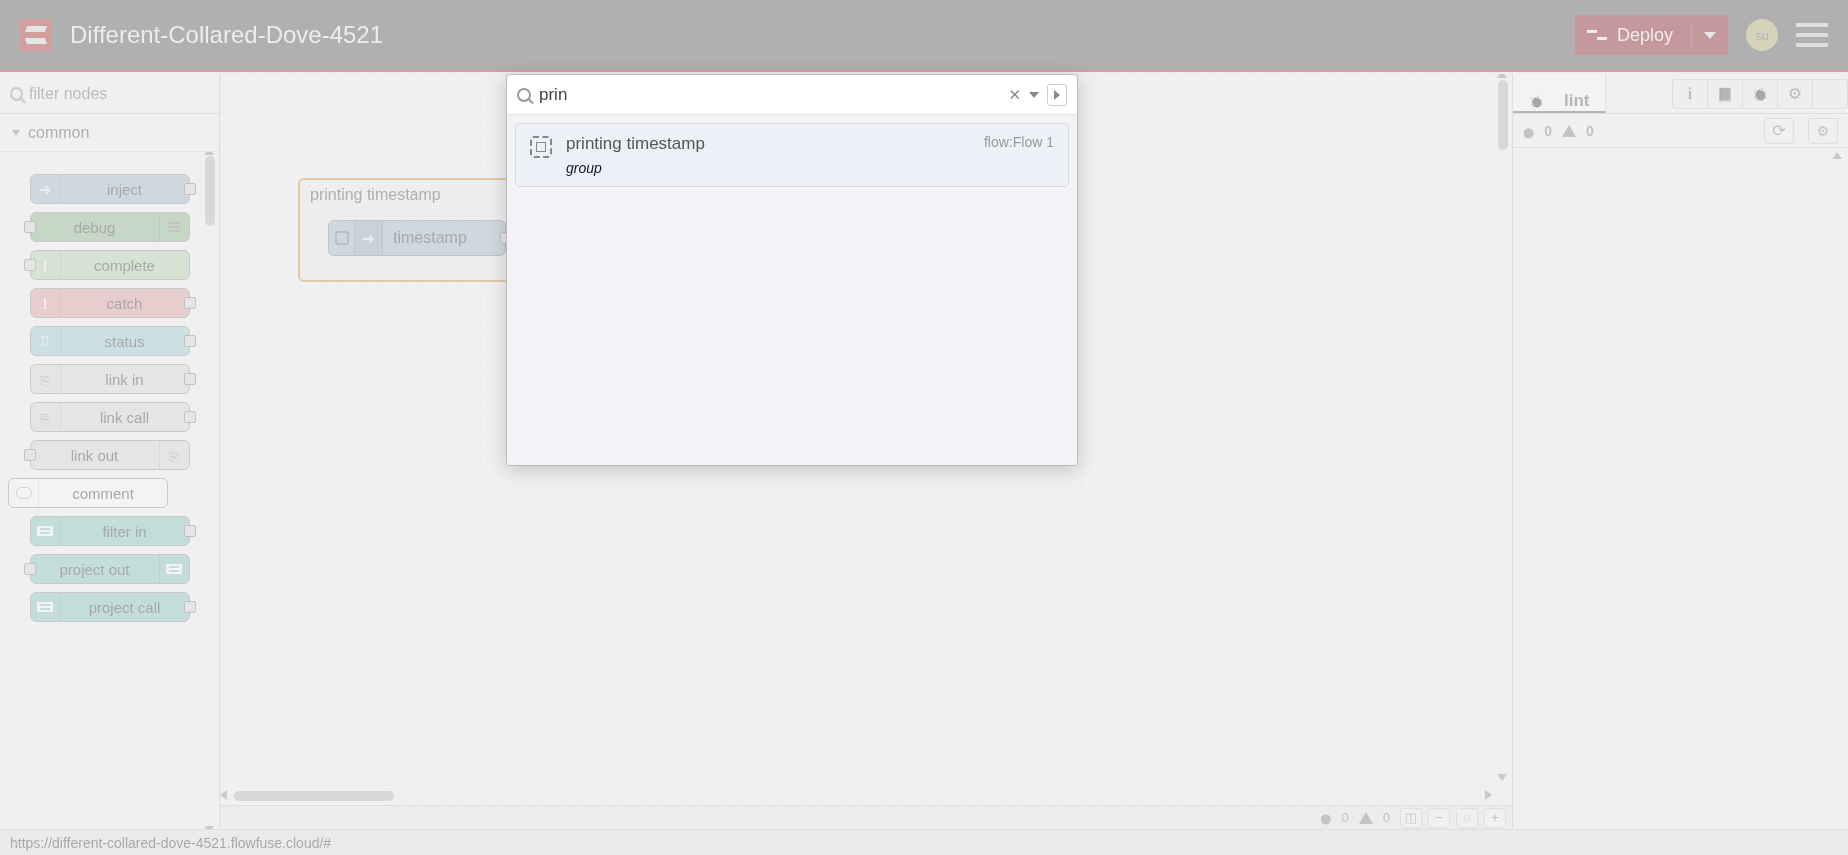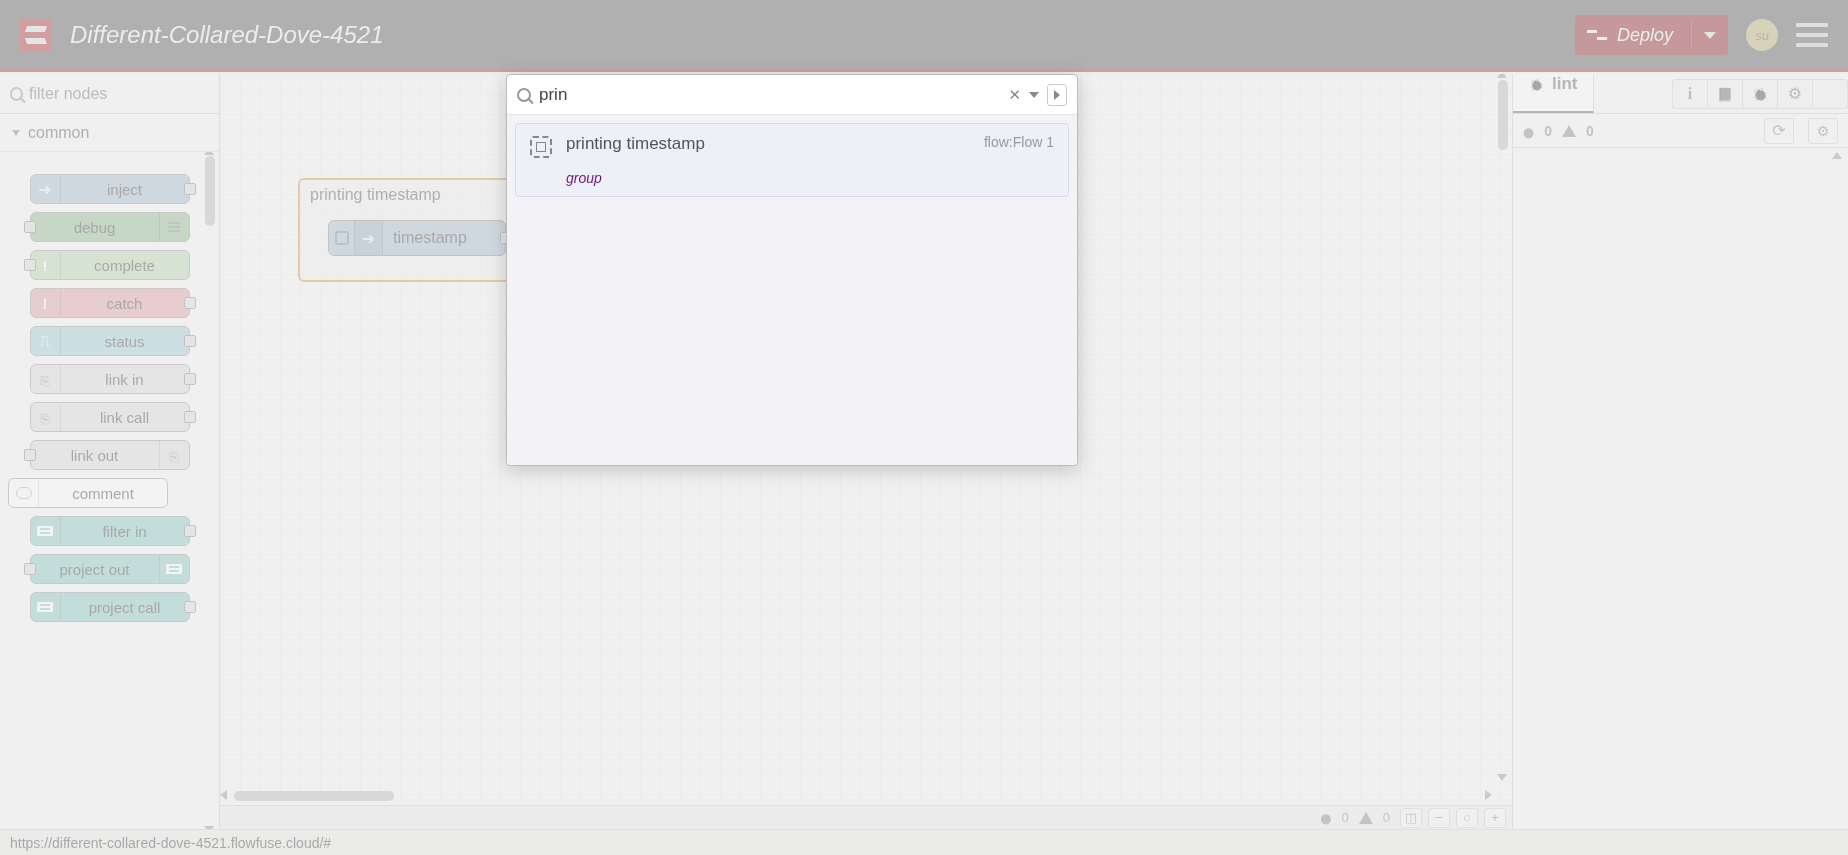--- a/index.html
+++ b/index.html
@@ -7,21 +7,20 @@
 
 
 .dim-overlay {
   position: absolute; inset: 0; background: rgba(235,235,235,0.6); pointer-events: none; z-index: 50;
 }
 
 
 .header {
   height: 72px; background: #595959; display: flex; align-items: center; padding: 0 20px; position: relative; z-index: 1;
   border-bottom: 2px solid #b52a2a;
-  font-style: italic;
 }
 .logo-box { width: 32px; height: 32px; background: #b02b2c; margin-right: 18px; position: relative; border-radius: 2px; }
 .logo-box::before { content:""; position:absolute; top:7px; left:6px; width:20px; height:6px; background:#ddd; transform:skewX(-20deg);}
 .logo-box::after  { content:""; position:absolute; bottom:7px; left:6px; width:20px; height:6px; background:#ddd; transform:skewX(20deg);}
 .app-title { color:#eee; font-size: 24px; font-weight:400;}
 .header-spacer { flex:1; }
 .deploy-btn { background:#8c1f24; color:#eee; height:40px; display:flex; align-items:center; border-radius:4px; gap:10px; padding:7px 12px; font-size:18px; cursor:pointer; }
 .deploy-btn .deploy-icon { width:20px; height:16px; position:relative; }
 .deploy-btn .deploy-icon::before{content:"";position:absolute;left:0;top:3px;width:10px;height:3px;background:#eee;}
 .deploy-btn .deploy-icon::after{content:"";position:absolute;right:0;bottom:3px;width:10px;height:3px;background:#eee;}
@@ -90,21 +89,21 @@
 .wire{position:absolute; right:-18px; top:57px; width:12px; height:2px; background:#888;}
 
 
 .ws-footer{height:24px;border-top:1px solid #ccc;background:#eee;display:flex;align-items:center;justify-content:flex-end;padding:0 6px;font-size:13px;color:#888;gap:6px;}
 .ws-footer .fbtn{width:22px;height:20px;border:1px solid #ccc;border-radius:3px;display:flex;align-items:center;justify-content:center;cursor:pointer;background:#f7f7f7;}
 .ws-footer .ftxt{padding:0 4px;}
 
 
 .sidebar { width:335px; background:#f7f7f7; display:flex; flex-direction:column;}
 .sb-tabs { height:40px;border-bottom:1px solid #ccc;display:flex;align-items:center;}
-.sb-tab-active{height:100%;display:flex;align-items:flex-start;padding:0 16px;gap:8px;font-size:17px;font-weight:600;color:#666;border-right:1px solid #ccc;background:#fff;border-bottom:2px solid #666;}
+.sb-tab-active{height:100%;display:flex;align-items:flex-end;padding:0 16px;gap:20px;font-size:17px;font-weight:600;color:#666;border-right:1px solid #ccc;background:#fff;border-bottom:2px solid #666;}
 .sb-tools{margin-left:auto;display:flex;gap:0;}
 .sb-tools .sbtn{width:36px;height:30px;border:1px solid #ccc;display:flex;align-items:center;justify-content:center;color:#777;margin-left:-1px;background:#f3f3f3;cursor:pointer;}
 .sb-tools .sbtn:first-child{border-radius:3px 0 0 3px;} .sb-tools .sbtn:last-child{border-radius:0 3px 3px 0;}
 .sb-sub{height:34px;border-bottom:1px solid #ccc;display:flex;align-items:center;padding:0 10px;color:#888;font-size:14px;gap:10px;}
 .sb-sub .cnt{color:#888;font-weight:600;}
 .sb-sub-spacer{flex:1;}
 .sb-sub .mbtn{width:30px;height:26px;border:1px solid #ccc;border-radius:3px;display:flex;align-items:center;justify-content:center;cursor:pointer;background:#f7f7f7;margin-left:4px;}
 .sb-body{flex:1;position:relative;}
 .sb-arr-up{position:absolute;right:6px;top:4px;width:0;height:0;border-left:5px solid transparent;border-right:5px solid transparent;border-bottom:7px solid #999;}
 
@@ -121,21 +120,21 @@
 .search-x{color:#888;font-size:15px;cursor:pointer;}
 .search-caret{width:0;height:0;border-left:5px solid transparent;border-right:5px solid transparent;border-top:6px solid #888;cursor:pointer;}
 .search-pop-btn{width:20px;height:22px;border:1px solid #ccc;border-radius:3px;display:flex;align-items:center;justify-content:center;cursor:pointer;}
 .search-pop-btn .tri{width:0;height:0;border-top:5px solid transparent;border-bottom:5px solid transparent;border-left:6px solid #888;}
 .search-results{height:350px;padding:8px;background:#f3f3f7;border-radius:0 0 4px 4px;}
 .result-item{background:#eef0f8;border:1px solid #d8d8e8;border-radius:4px;padding:10px 14px;display:flex;align-items:flex-start;gap:14px;cursor:pointer;}
 .result-icon{width:22px;height:22px;border:2px dashed #888;border-radius:3px;margin-top:2px;position:relative;}
 .result-icon::after{content:"";position:absolute;inset:4px;border:1px solid #888;}
 .result-main{flex:1;}
 .result-title{font-size:17px;color:#555;}
-.result-sub{font-size:14px;color:#701a75;font-style:italic;margin-top:16px;}
+.result-sub{font-size:14px;color:#0f172a;font-style:italic;margin-top:6px;}
 .result-meta{font-size:14px;color:#999;}
 
 
 .ic{display:inline-block;}
 .search-glass{width:14px;height:14px;border:2px solid #999;border-radius:50%;position:relative;}
 .search-glass::after{content:"";position:absolute;width:7px;height:2px;background:#999;transform:rotate(45deg);right:-5px;bottom:-2px;}
 .ic-info::before{content:"i";font-weight:bold;font-family:serif;}
 .ic-book::before{content:"📕";filter:grayscale(1);font-size:13px;}
 .ic-bug::before{content:"🐞";filter:grayscale(1);font-size:13px;}
 .ic-gear::before{content:"⚙";}

